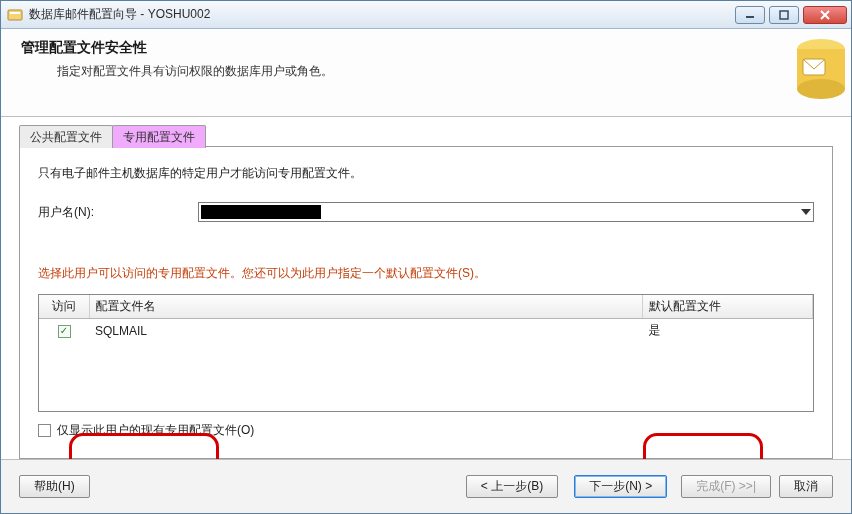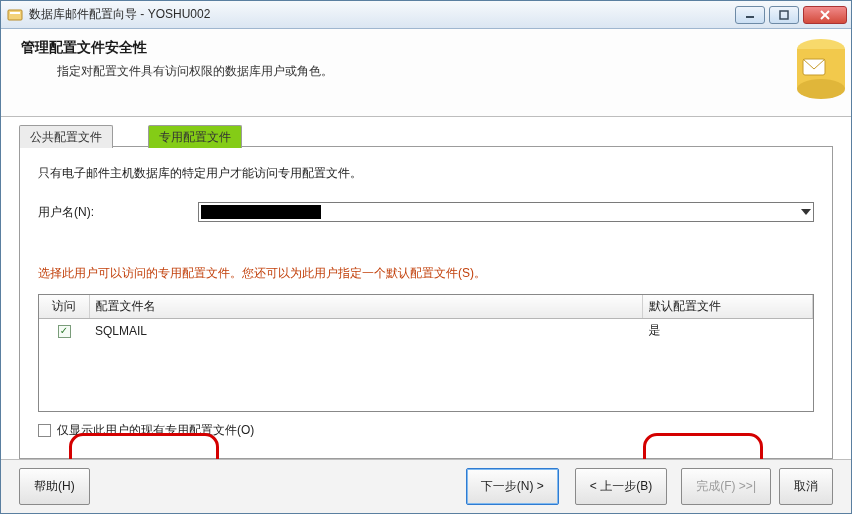--- a/index.html
+++ b/index.html
@@ -104,23 +104,22 @@
     border-bottom: none;
     padding: 3px 10px 2px 10px;
     background: #ececec;
     color: #333;
     margin-right: -1px;
     border-radius: 2px 2px 0 0;
     position: relative;
     top: 1px;
   }
   .tab.active {
-    background: #84cc16;
+    background: #f0abfc;
     z-index: 3;
-    margin-left: 36px;
   }
   .tabpanel {
     border: 1px solid #9c9c9c;
     background: #fff;
     margin-top: -1px;
     flex: 1;
     padding: 18px 18px 10px 18px;
     display: flex;
     flex-direction: column;
     position: relative;
@@ -228,21 +227,21 @@
   
   .footer {
     height: 54px;
     border-top: 1px solid #bdbdbd;
     background: #f3f3f3;
     display: flex;
     align-items: center;
     padding: 0 18px;
   }
   .btn {
-    height: 37px;
+    height: 23px;
     border: 1px solid #8a8a8a;
     background: linear-gradient(to bottom, #fdfdfd, #e3e3e3);
     padding: 0 14px;
     display: inline-flex;
     align-items: center;
     justify-content: center;
     color: #222;
     border-radius: 2px;
   }
   .btn.default {
@@ -349,20 +348,20 @@
         <span class="so-chk"></span>
         <span>仅显示此用户的现有专用配置文件(O)</span>
       </div>
     </div>
   </div>
 
   <div class="footer">
     <div class="btn">帮助(H)</div>
     <div class="spacer"></div>
     <div class="group-nav">
+      <div class="btn">&lt; 上一步(B)</div>
       <div class="btn default">下一步(N) &gt;</div>
-      <div class="btn">&lt; 上一步(B)</div>
     </div>
     <div class="btn disabled group-finish">完成(F) &gt;&gt;|</div>
     <div class="btn group-cancel">取消</div>
   </div>
 
 </div>
 
 </body></html>

